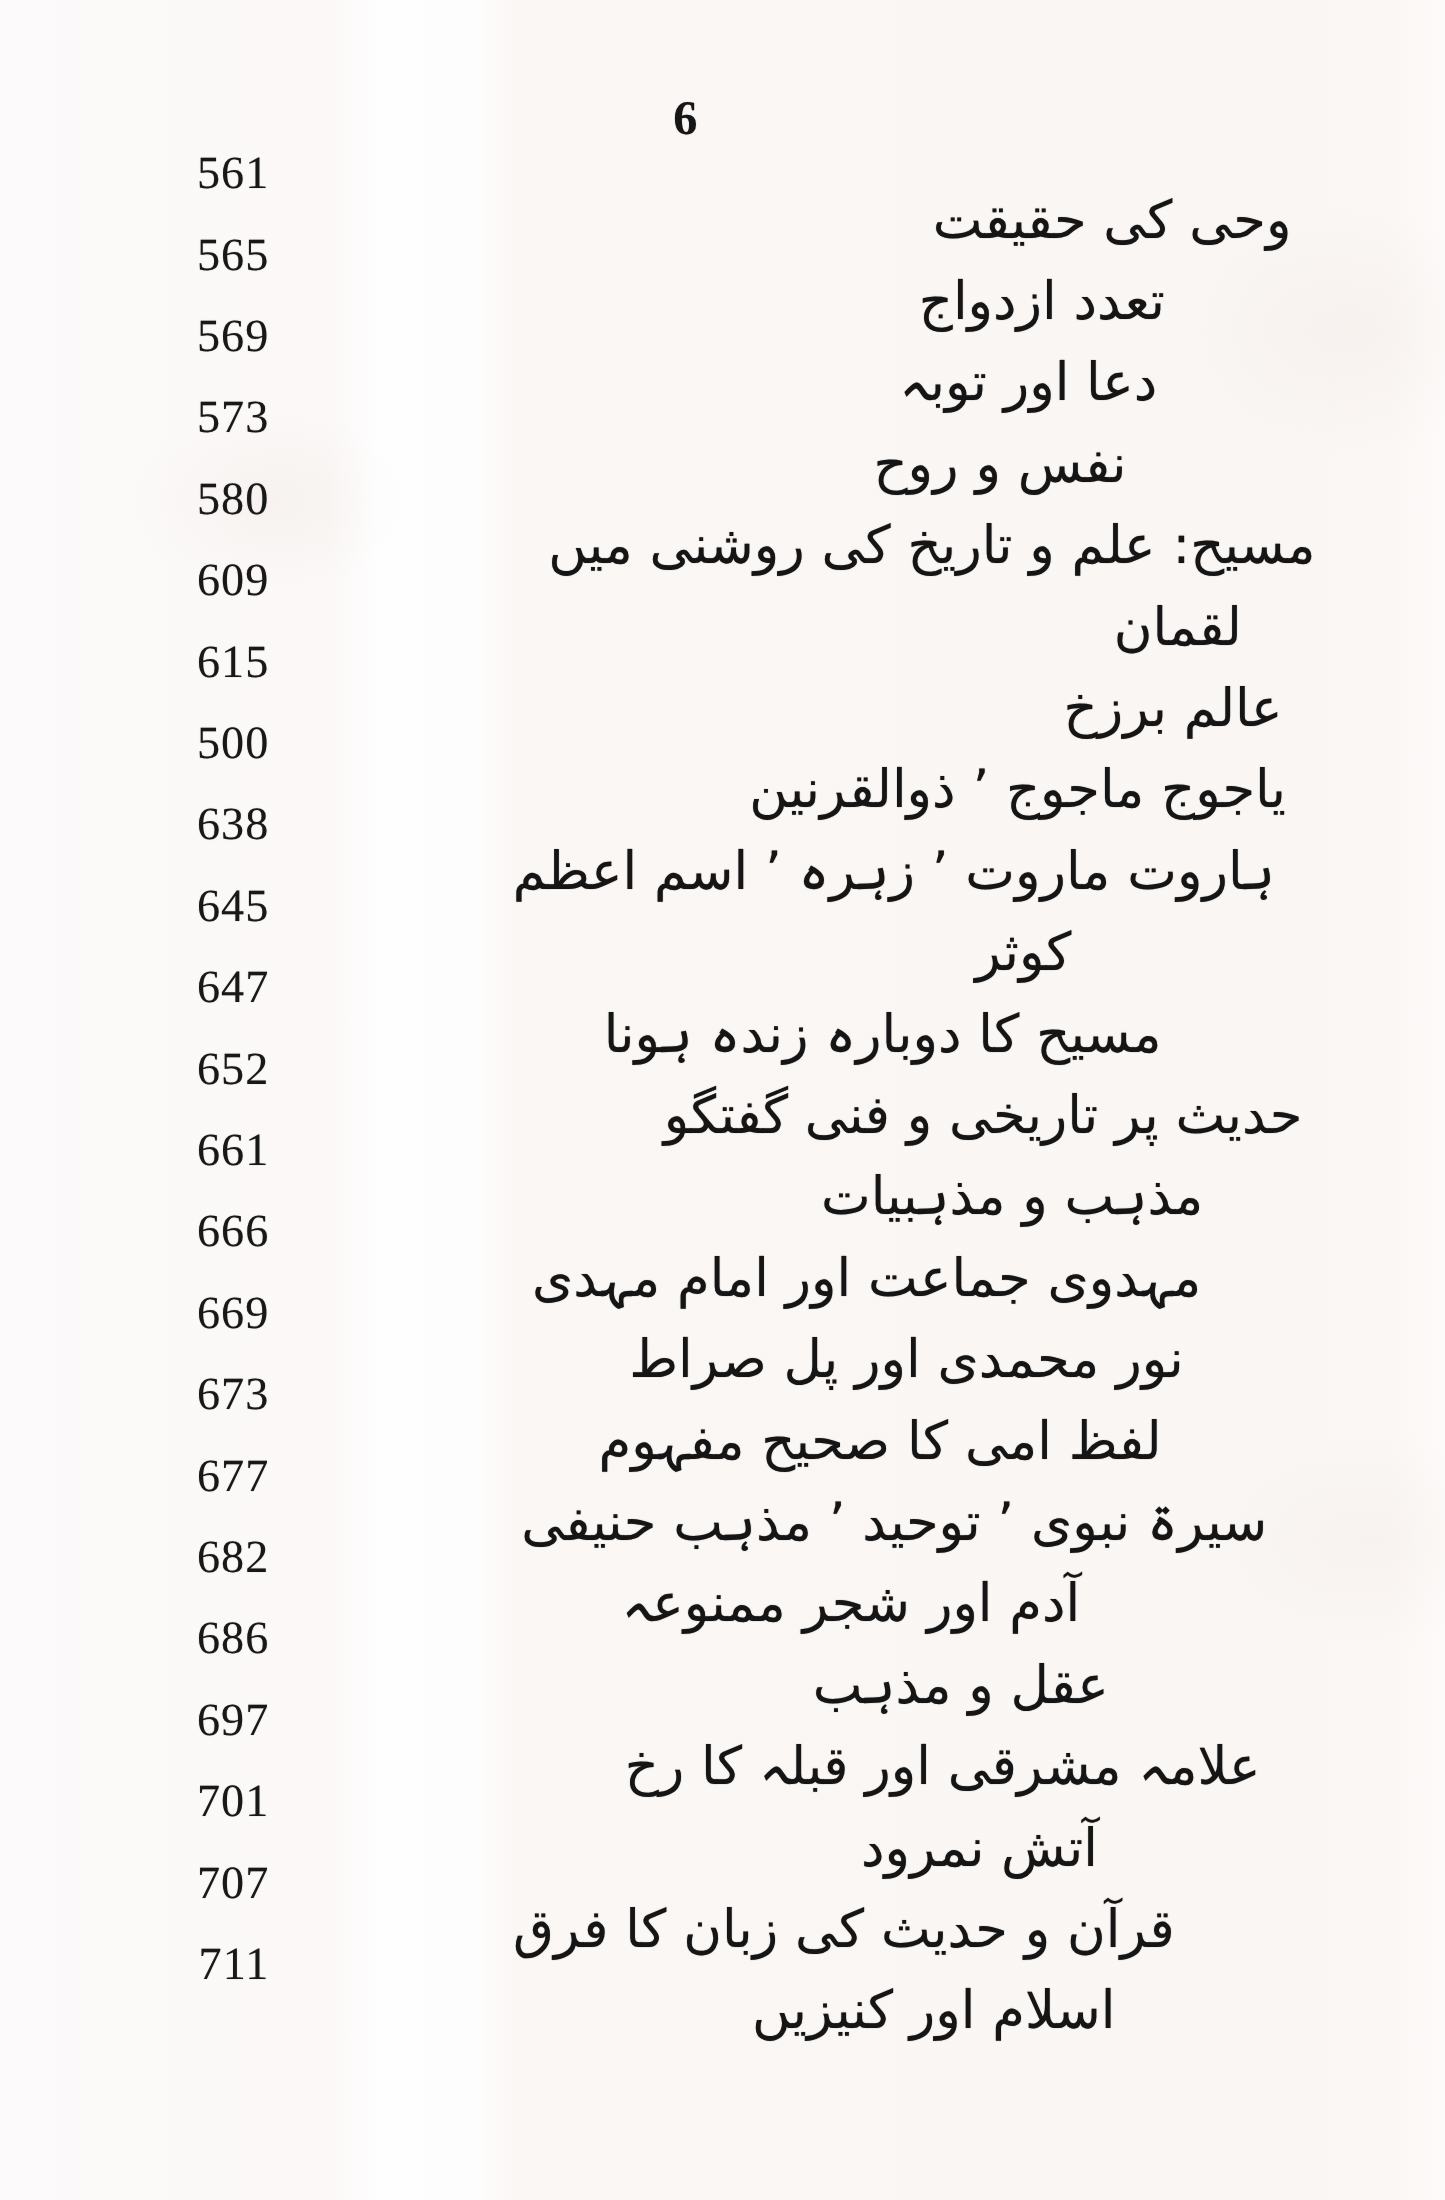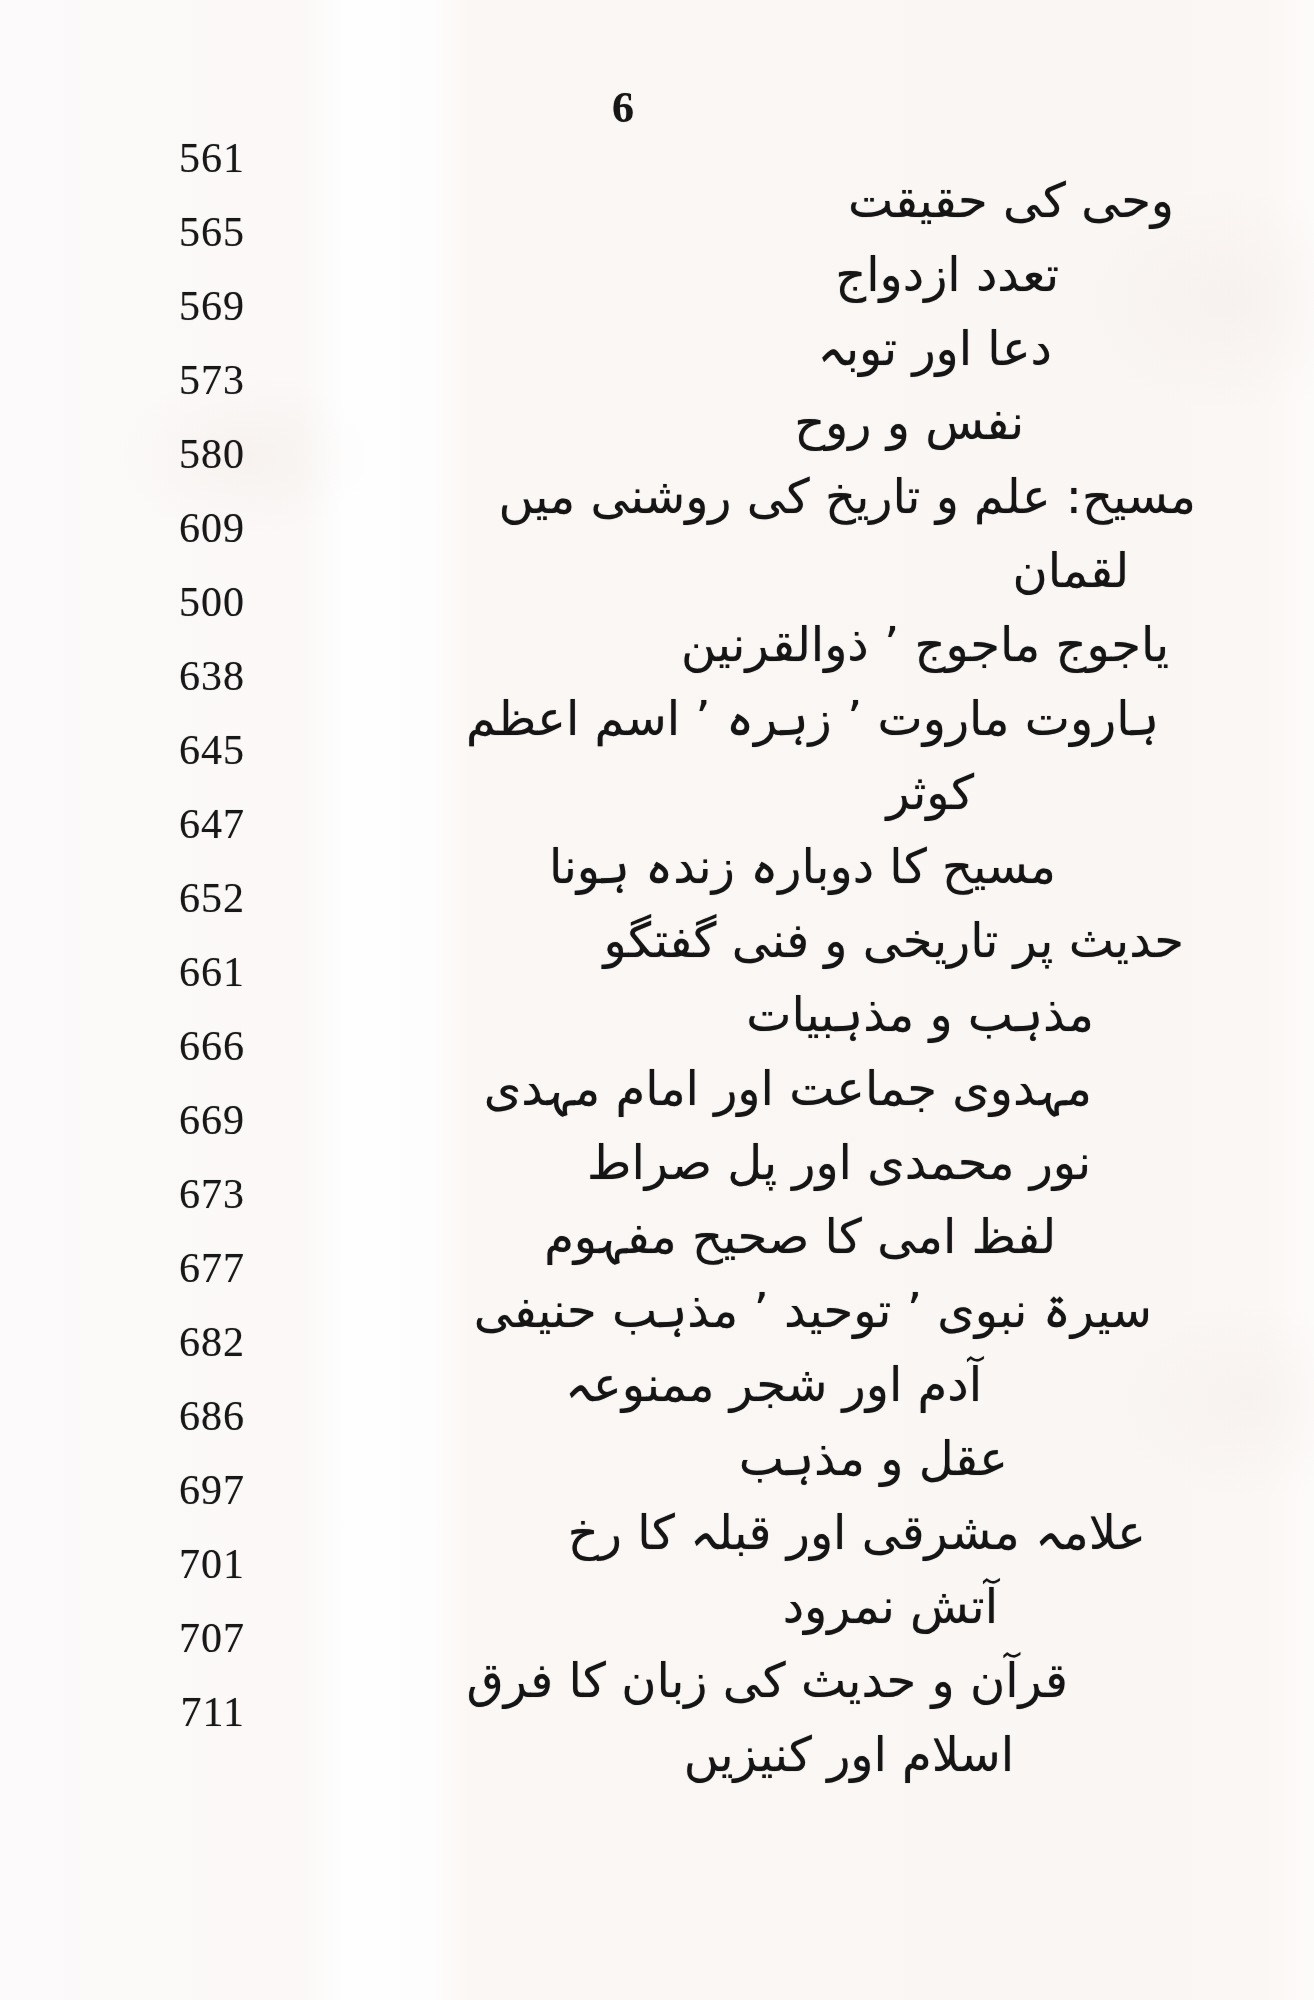--- a/index.html
+++ b/index.html
@@ -115,20 +115,24 @@
   <div class="row">
     <span class="num">580</span>
     <span class="title" style="right: 118px;">مسیح: علم و تاریخ کی روشنی میں</span>
   </div>
 
   <div class="row">
     <span class="num">609</span>
     <span class="title" style="right: 185px;">لقمان</span>
   </div>
 
+  <div class="row">
+    <span class="num">615</span>
+    <span class="title" style="right: 148px;">عالم برزخ</span>
+  </div>
 
   <div class="row">
     <span class="num">500</span>
     <span class="title" style="right: 145px;">یاجوج ماجوج ’ ذوالقرنین</span>
   </div>
 
   <div class="row">
     <span class="num">638</span>
     <span class="title" style="right: 155px;">ہاروت ماروت ’ زہرہ ’ اسم اعظم</span>
   </div>
@@ -153,21 +157,21 @@
     <span class="title" style="right: 220px;">مذہب و مذہبیات</span>
   </div>
 
   <div class="row">
     <span class="num">666</span>
     <span class="title" style="right: 222px;">مہدوی جماعت اور امام مہدی</span>
   </div>
 
   <div class="row">
     <span class="num">669</span>
-    <span class="title" style="right: 223px;">نور محمدی اور پل صراط</span>
+    <span class="title" style="right: 238px;">نور محمدی اور پل صراط</span>
   </div>
 
   <div class="row">
     <span class="num">673</span>
     <span class="title" style="right: 258px;">لفظ امی کا صحیح مفہوم</span>
   </div>
 
   <div class="row">
     <span class="num">677</span>
     <span class="title" style="right: 162px;">سیرۃ نبوی ’ توحید ’ مذہب حنیفی</span>

